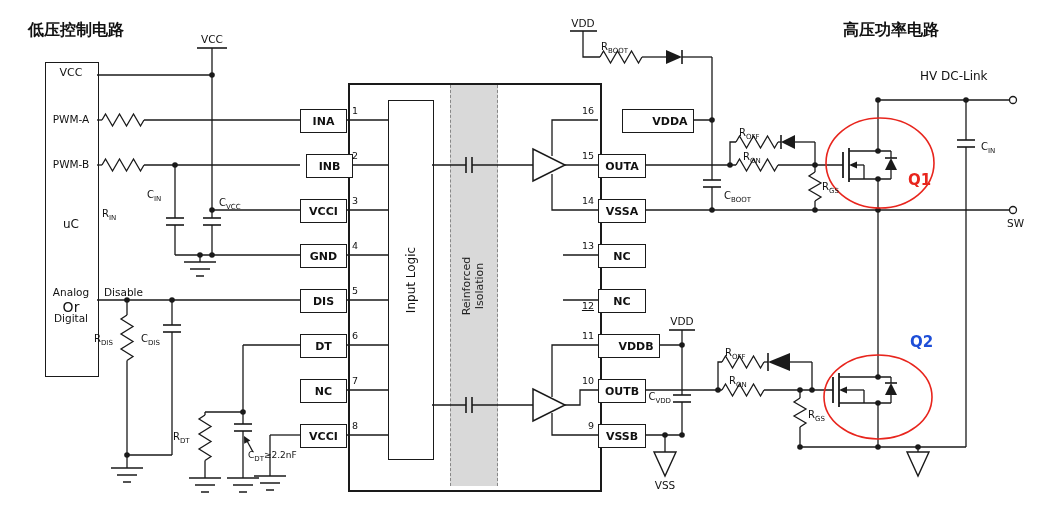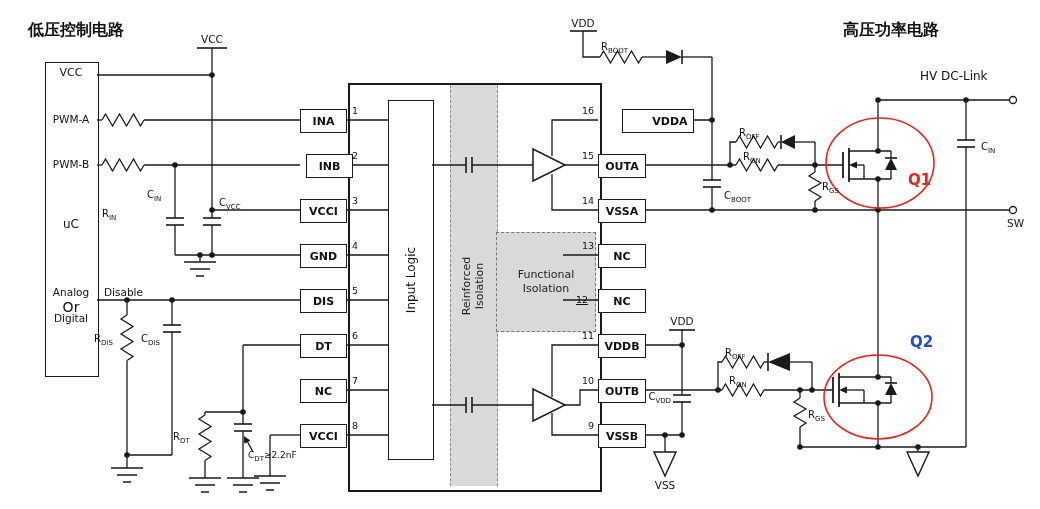--- a/index.html
+++ b/index.html
@@ -29,24 +29,20 @@
 </style>
 </head>
 <body>
 
 <div id="stage">
 
   <div class="body-box" style="left:45px;top:62px;width:52px;height:313px;"></div>
   <div class="ic-box" style="left:348px;top:83px;width:250px;height:405px;"></div>
 
   <div class="region band" style="left: 450px; top: 85px; width: 46px; height: 401px; background: rgb(217, 217, 217);"></div>
-  <div class="region func-region" style="left: 496px; top: 232px; width: 98px; height: 98px; background: rgb(217, 217, 217);">
-    <div>Functional</div>
-    <div>Isolation</div>
-  </div>
   <div class="rot-box" style="left:450px;top:85px;width:46px;height:401px;">
     <div class="rot-multi">
       <div>Reinforced</div>
       <div>Isolation</div>
     </div>
   </div>
   <div class="il-box" style="left:388px;top:100px;width:44px;height:358px;">
     <span class="rot">Input Logic</span>
   </div>
 
@@ -429,35 +425,35 @@
   <div class="pin-box" style="left:300px;top:289px;">DIS</div>
   <div class="pin-box" style="left:300px;top:334px;">DT</div>
   <div class="pin-box" style="left:300px;top:379px;">NC</div>
   <div class="pin-box" style="left:300px;top:424px;">VCCI</div>
 
   <div class="pin-box r" style="left:622px;top:109px;padding-left:24px;">VDDA</div>
   <div class="pin-box r" style="left:598px;top:154px;">OUTA</div>
   <div class="pin-box r" style="left:598px;top:199px;">VSSA</div>
   <div class="pin-box r" style="left:598px;top:244px;">NC</div>
   <div class="pin-box r" style="left:598px;top:289px;">NC</div>
-  <div class="pin-box r" style="left:598px;top:334px;">VDDB</div>
+  <div class="pin-box r" style="left:598px;top:334px;padding-left:14px;">VDDB</div>
   <div class="pin-box r" style="left:598px;top:379px;">OUTB</div>
   <div class="pin-box r" style="left:598px;top:424px;">VSSB</div>
 
   <div class="pin-num" style="left:352px;top:105px;">1</div>
   <div class="pin-num" style="left:352px;top:150px;">2</div>
   <div class="pin-num" style="left:352px;top:195px;">3</div>
   <div class="pin-num" style="left:352px;top:240px;">4</div>
   <div class="pin-num" style="left:352px;top:285px;">5</div>
   <div class="pin-num" style="left:352px;top:330px;">6</div>
   <div class="pin-num" style="left:352px;top:375px;">7</div>
   <div class="pin-num" style="left:352px;top:420px;">8</div>
 
   <div class="pin-num" style="left:570px;top:105px;width:24px;text-align:right;">16</div>
   <div class="pin-num" style="left:570px;top:150px;width:24px;text-align:right;">15</div>
   <div class="pin-num" style="left:570px;top:195px;width:24px;text-align:right;">14</div>
   <div class="pin-num" style="left:570px;top:240px;width:24px;text-align:right;">13</div>
-  <div class="pin-num" style="left:570px;top:294px;width:24px;text-align:center;text-decoration:underline;">12</div>
+  <div class="pin-num" style="left:570px;top:300px;width:24px;text-align:right;text-decoration:underline;">12</div>
   <div class="pin-num" style="left:570px;top:330px;width:24px;text-align:right;">11</div>
   <div class="pin-num" style="left:570px;top:375px;width:24px;text-align:right;">10</div>
   <div class="pin-num" style="left:570px;top:420px;width:24px;text-align:right;">9</div>
 
 </div>
 
 </body></html>

